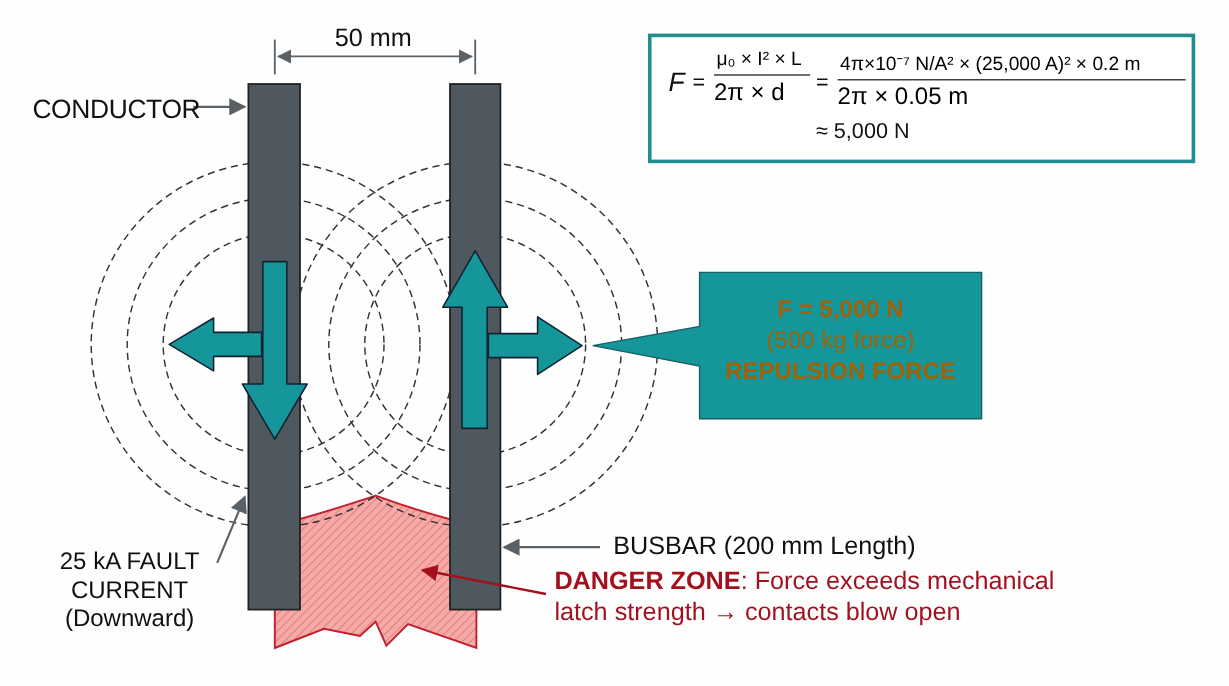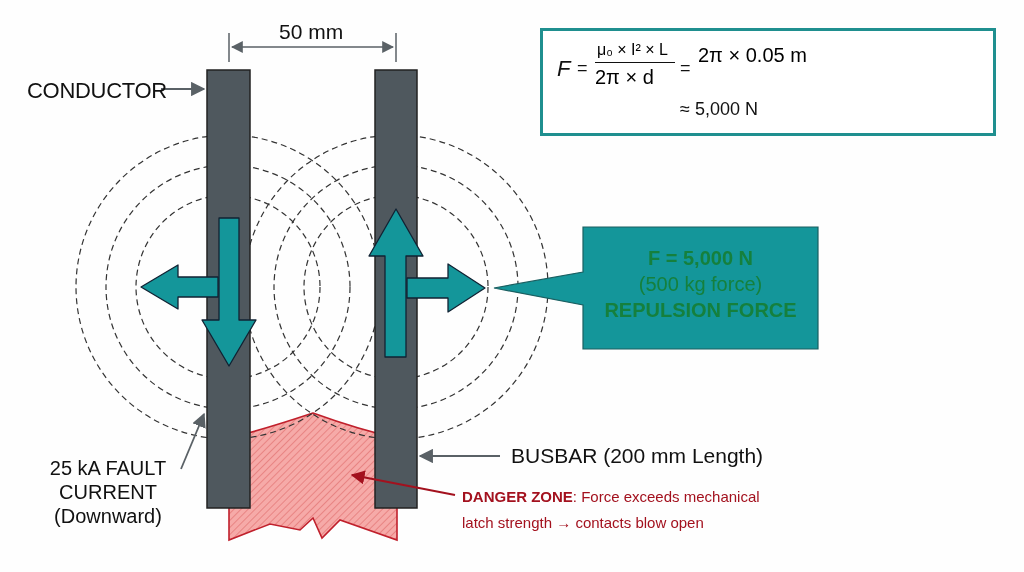--- a/index.html
+++ b/index.html
@@ -3,34 +3,34 @@
 <meta charset="utf-8">
 <style>
   html, body { margin: 0; padding: 0; background: #ffffff; }
   #stage { position: relative; width: 1024px; height: 572px; overflow: hidden; background: #fefefe; font-family: "Liberation Sans", sans-serif; }
   svg.diagram { position: absolute; left: 0; top: 0; }
   .lbl { position: absolute; color: #111; font-family: "Liberation Sans", sans-serif; white-space: nowrap; }
   .lbl-cond { left: 27px; top: 78px; font-size: 22px; letter-spacing: -0.3px; }
   .lbl-dist { left: 279px; top: 20px; font-size: 21px; }
   .lbl-fault { left: 28px; top: 456px; font-size: 20px; text-align: center; line-height: 24px; width: 160px; }
   .lbl-busbar { left: 511px; top: 444px; font-size: 21px; text-align: center; }
-  .lbl-danger { left: 462px; top: 484px; font-size: 15px; color: #a3111e; line-height: 26px; }
+  .lbl-danger { left: 462px; top: 472px; font-size: 21px; color: #a3111e; line-height: 26px; }
   .lbl-danger b { font-weight: bold; }
   .formula-box { position: absolute; left: 540px; top: 28px; width: 450px; height: 102px; border: 3px solid #1f8f8f; background: #fff; box-sizing: content-box; }
   .f-row { position: absolute; font-size: 17px; color: #111; white-space: nowrap; }
   .f-F { left: 14px; top: 25px; font-size: 22px; font-style: italic; }
   .f-eq1 { left: 34px; top: 27px; font-size: 18px; }
   .frac { position: absolute; text-align: left; }
   .frac .num { display: block; padding: 0 2px 3px 2px; border-bottom: 1.5px solid #111; font-size: 16px; }
   .frac .den { display: block; padding-top: 3px; font-size: 20px; }
   .frac1 { left: 52px; top: 10px; width: 80px; }
   .f-eq2 { left: 137px; top: 27px; font-size: 18px; }
   .frac2 { left: 155px; top: 10px; width: 290px; }
   .f-approx { left: 137px; top: 68px; font-size: 18px; }
-  .callout-text { position: absolute; left: 583px; top: 245px; width: 235px; text-align: center; color: #15803d; font-size: 20px; line-height: 26px; }
+  .callout-text { position: absolute; left: 583px; top: 245px; width: 235px; text-align: center; color: #a16207; font-size: 20px; line-height: 26px; }
   .callout-text .b { font-weight: bold; }
 </style>
 </head>
 <body>
 
 <div id="stage">
   <svg class="diagram" width="1024" height="572" viewBox="0 0 1024 572">
     <defs>
       <pattern id="hatch" width="5" height="5" patternUnits="userSpaceOnUse" patternTransform="rotate(45)">
         <rect width="5" height="5" fill="#f6aaa8"></rect>
@@ -107,20 +107,21 @@
 
   <div class="formula-box">
     <span class="f-row f-F">F</span>
     <span class="f-row f-eq1">=</span>
     <div class="frac frac1">
       <span class="num">μ₀ × I² × L</span>
       <span class="den">2π × d</span>
     </div>
     <span class="f-row f-eq2">=</span>
     <div class="frac frac2">
+      <span class="num">4π×10⁻⁷ N/A² × (25,000 A)² × 0.2 m</span>
       <span class="den">2π × 0.05 m</span>
     </div>
     <span class="f-row f-approx">≈ 5,000 N</span>
   </div>
 
   <div class="callout-text">
     <div class="b">F = 5,000 N</div>
     <div>(500 kg force)</div>
     <div class="b">REPULSION FORCE</div>
   </div>

